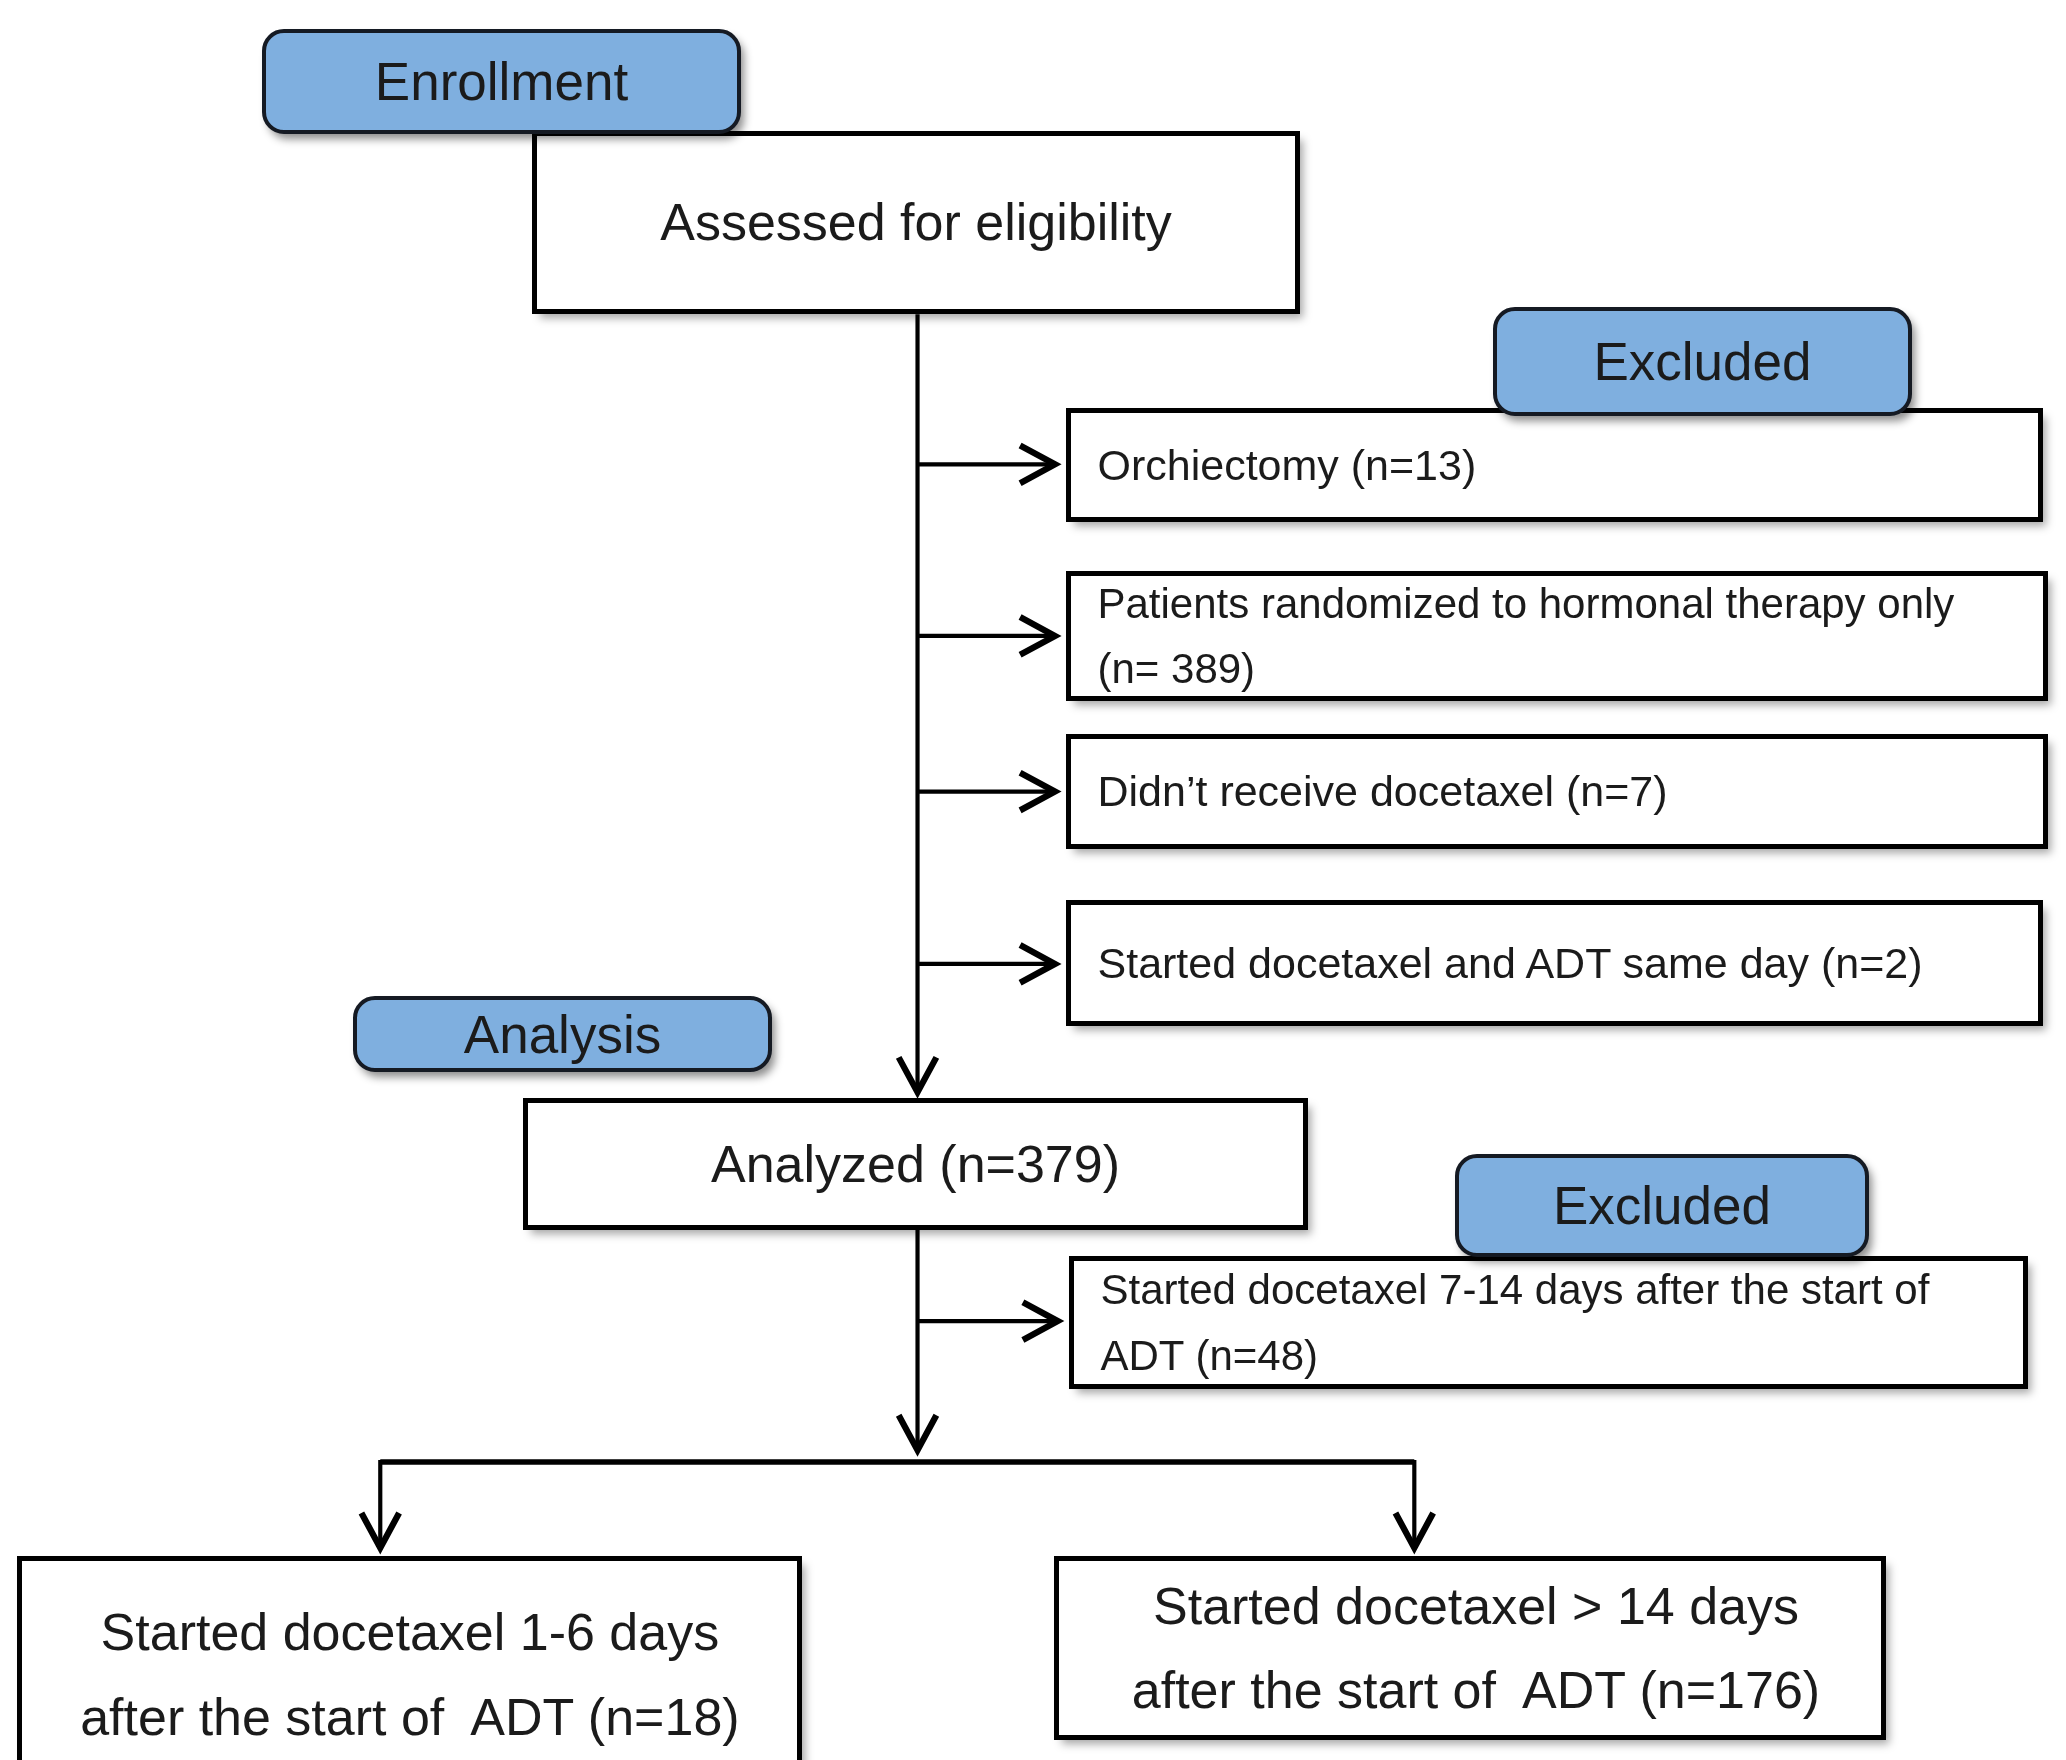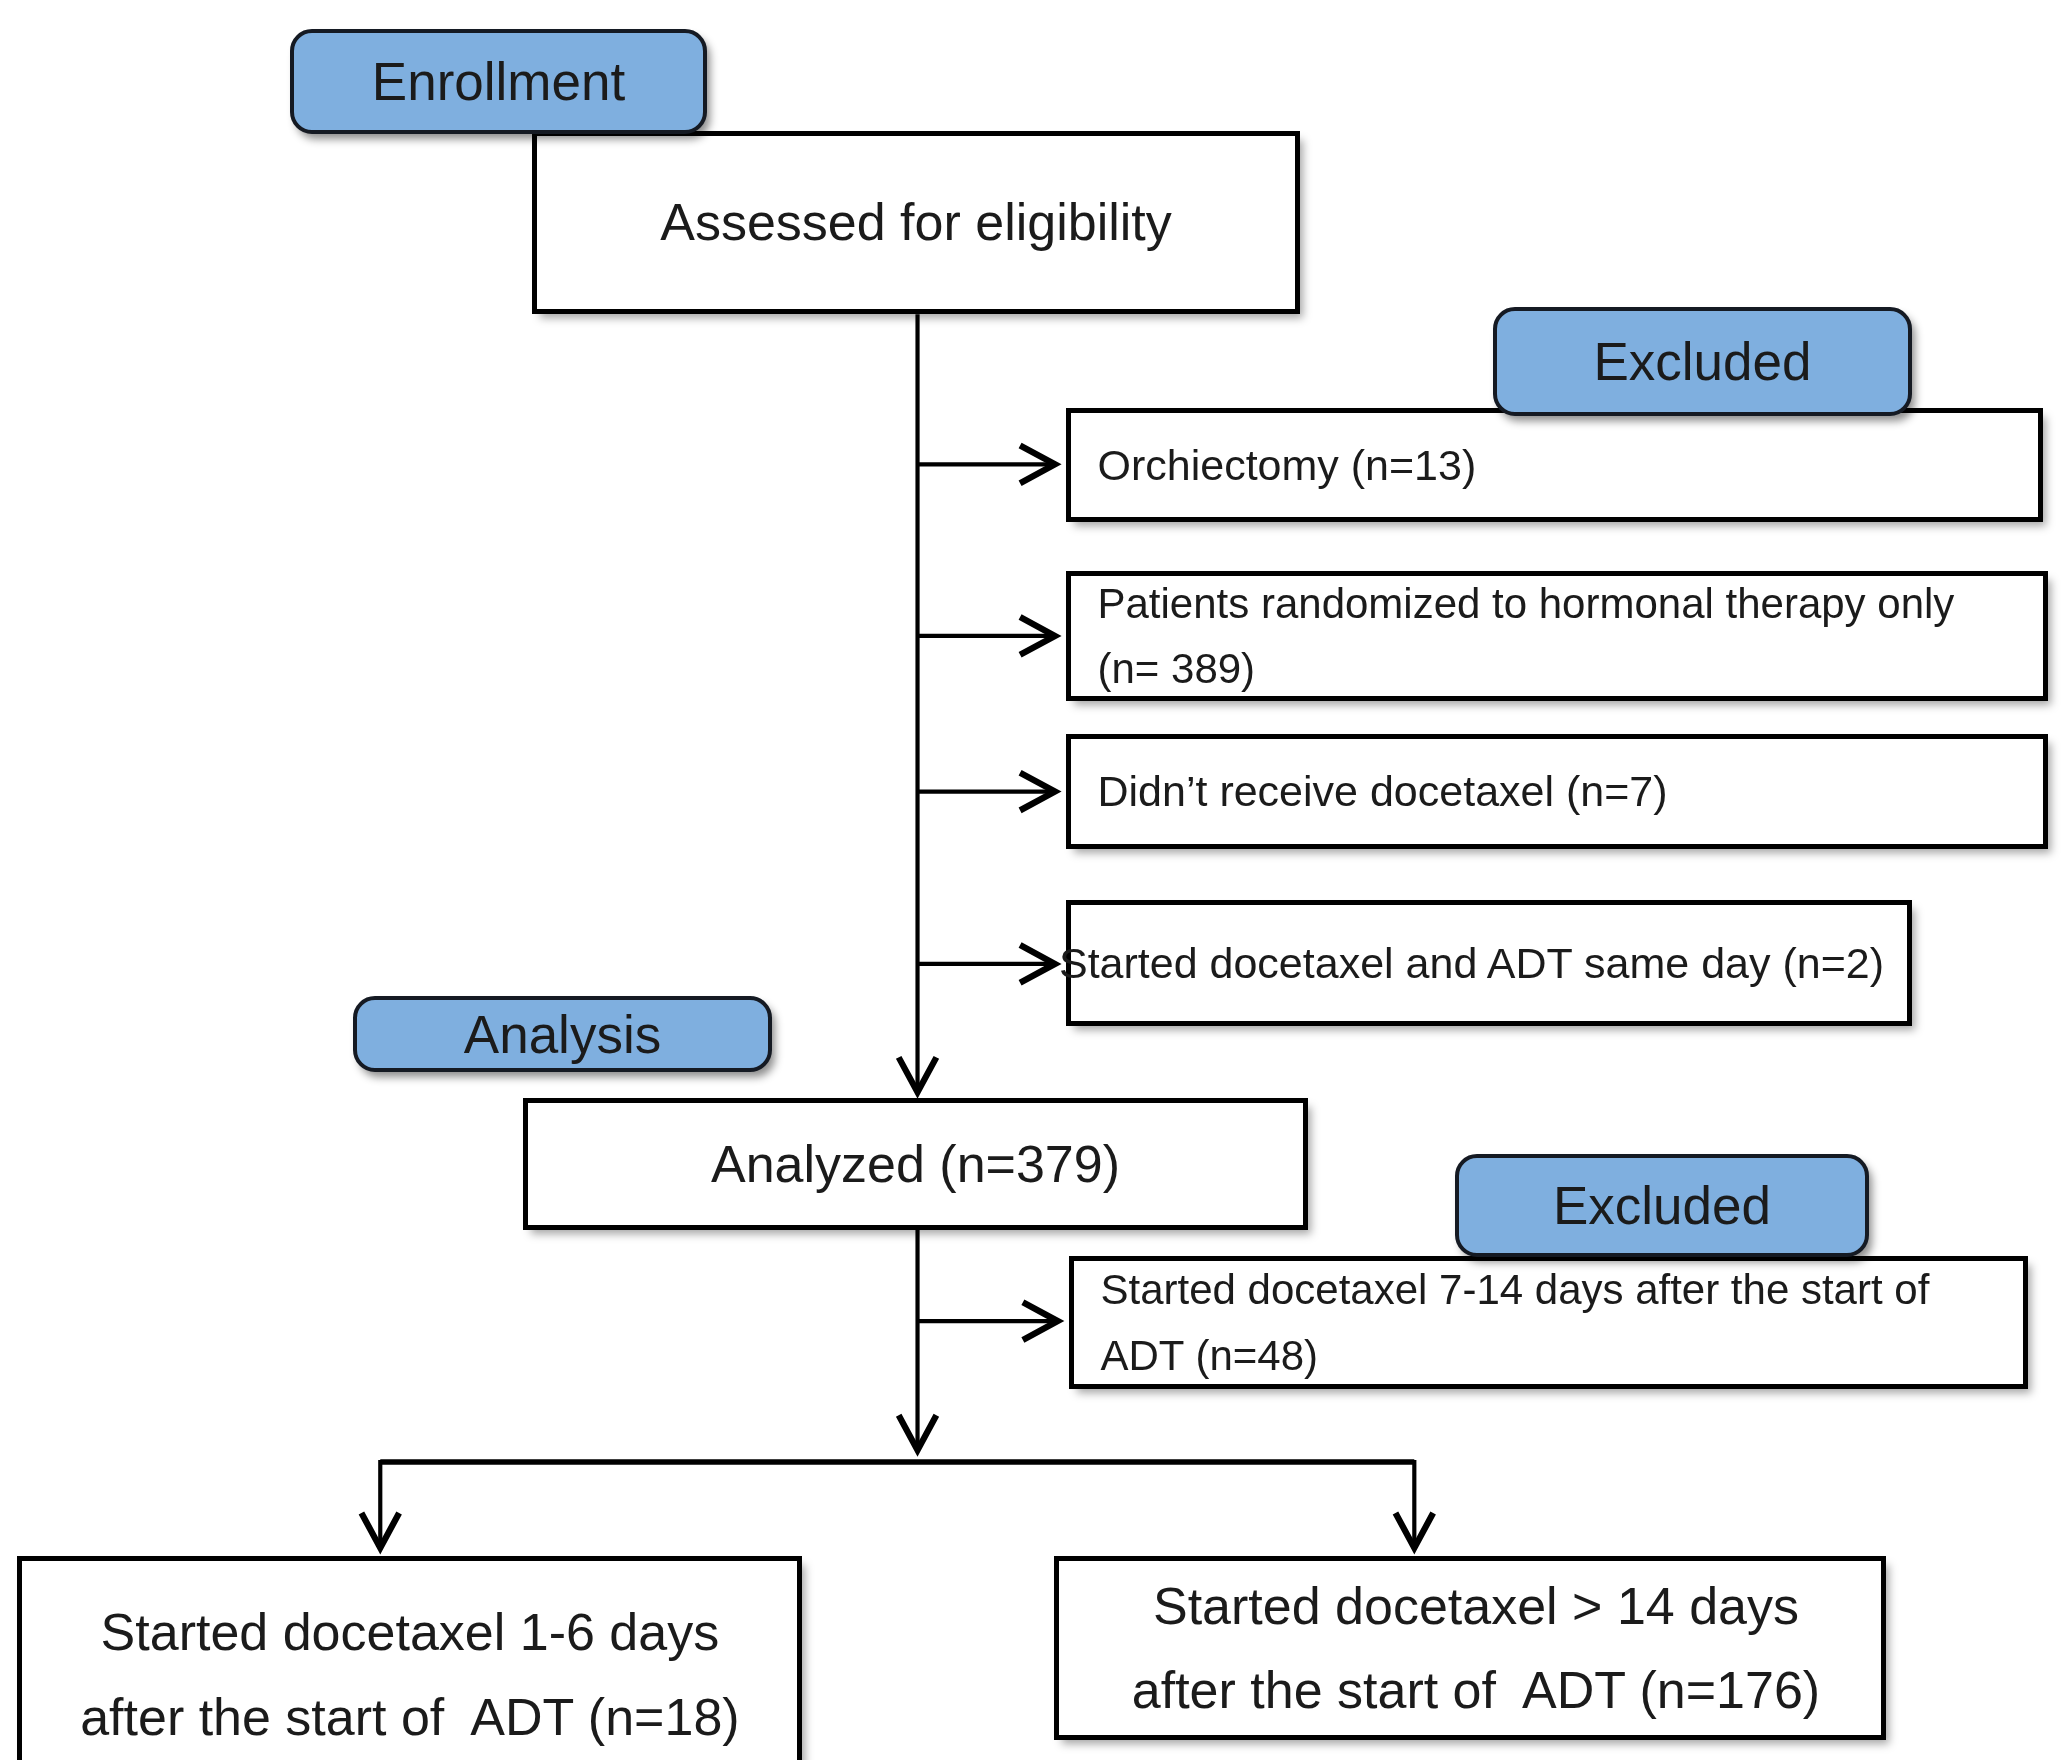--- a/index.html
+++ b/index.html
@@ -79,21 +79,21 @@
     <path d="M1315,911 L1512,911" stroke="#000000" stroke-width="6" fill="none" marker-end="url(#arrow)"></path>
     <path d="M1315,1134 L1512,1134" stroke="#000000" stroke-width="6" fill="none" marker-end="url(#arrow)"></path>
     <path d="M1315,1381 L1512,1381" stroke="#000000" stroke-width="6" fill="none" marker-end="url(#arrow)"></path>
     <path d="M1315,1758 L1315,2078" stroke="#000000" stroke-width="6" fill="none" marker-end="url(#arrow)"></path>
     <path d="M1315,1893 L1516,1893" stroke="#000000" stroke-width="6" fill="none" marker-end="url(#arrow)"></path>
     <path d="M545,2095 L2027,2095" stroke="#000000" stroke-width="8" fill="none"></path>
     <path d="M545,2092 L545,2218" stroke="#000000" stroke-width="6" fill="none" marker-end="url(#arrow)"></path>
     <path d="M2027,2092 L2027,2218" stroke="#000000" stroke-width="6" fill="none" marker-end="url(#arrow)"></path>
   </svg>
 
-  <div class="badge" style="left:290px; top:29px; width:417px; height:105px;">
+  <div class="badge" style="left:262px; top:29px; width:479px; height:105px;">
     <div class="line">Enrollment</div>
   </div>
 
   <div class="box center fs74" style="left:532px; top:131px; width:768px; height:183px;">
     <div class="line">Assessed for eligibility</div>
   </div>
 
   <div class="badge" style="left:1493px; top:307px; width:419px; height:109px;">
     <div class="line">Excluded</div>
   </div>
@@ -104,21 +104,21 @@
 
   <div class="box left fs60" style="left:1066px; top:571px; width:982px; height:130px;">
     <div class="line">Patients randomized to hormonal therapy only</div>
     <div class="line">(n= 389)</div>
   </div>
 
   <div class="box left fs62" style="left:1066px; top:734px; width:982px; height:115px;">
     <div class="line">Didn’t receive docetaxel (n=7)</div>
   </div>
 
-  <div class="box left fs62" style="left:1066px; top:900px; width:846px; height:126px;align-items:flex-end;">
+  <div class="box left fs62" style="left:1066px; top:900px; width:977px; height:126px;">
     <div class="line">Started docetaxel and ADT same day (n=2)</div>
   </div>
 
   <div class="badge" style="left:353px; top:996px; width:419px; height:76px;">
     <div class="line">Analysis</div>
   </div>
 
   <div class="box center fs74" style="left:523px; top:1098px; width:785px; height:132px;">
     <div class="line">Analyzed (n=379)</div>
   </div>

